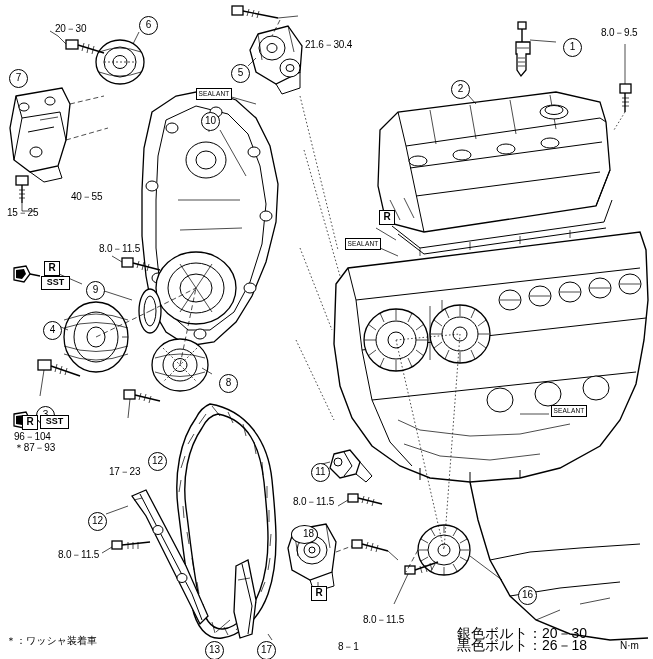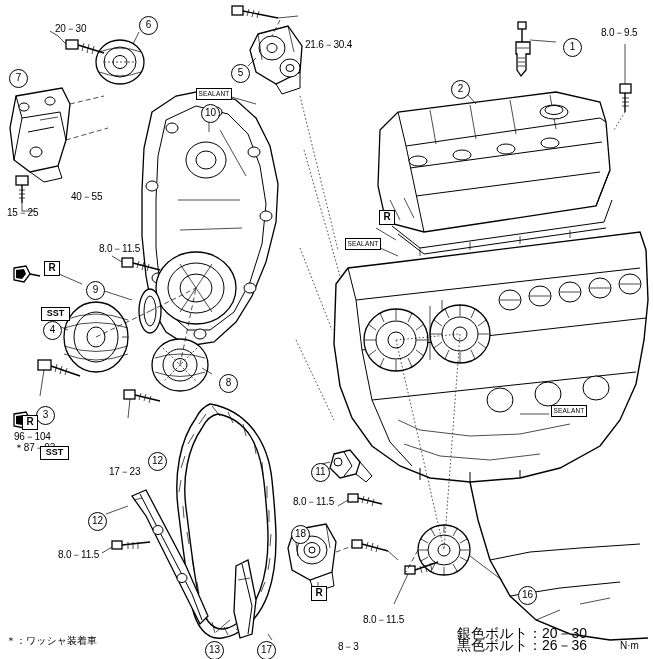--- a/index.html
+++ b/index.html
@@ -74,21 +74,20 @@
     line-height: 12px;
     font-weight: bold;
     font-size: 10px;
   }
   .tag-sst {
     width: 27px;
     height: 12px;
     line-height: 11px;
     font-weight: bold;
     font-size: 9px;
-    margin-top: 31px;
   }
   .nm {
     position: absolute;
     font-size: 10px;
     font-weight: normal;
   }
   .note {
     position: absolute;
     font-size: 10px;
     text-align: center;
@@ -531,55 +530,55 @@
 
   <div class="callout" style="left:563px; top:38px;">1</div>
   <div class="callout" style="left:451px; top:80px;">2</div>
   <div class="callout" style="left:36px; top:406px;">3</div>
   <div class="callout" style="left:43px; top:321px;">4</div>
   <div class="callout" style="left:231px; top:64px;">5</div>
   <div class="callout" style="left:139px; top:16px;">6</div>
   <div class="callout" style="left:9px; top:69px;">7</div>
   <div class="callout" style="left:219px; top:374px;">8</div>
   <div class="callout" style="left:86px; top:281px;">9</div>
-  <div class="callout" style="left:201px; top:104px;">10</div>
+  <div class="callout" style="left:201px; top:112px;">10</div>
   <div class="callout" style="left:311px; top:463px;">11</div>
   <div class="callout" style="left:88px; top:512px;">12</div>
   <div class="callout" style="left:205px; top:641px;">13</div>
   <div class="callout" style="left:148px; top:452px;">12</div>
   <div class="callout" style="left:518px; top:586px;">16</div>
   <div class="callout" style="left:257px; top:641px;">17</div>
-  <div class="callout" style="left:291px; top:525px;">18</div>
+  <div class="callout" style="left:291px; top:525px;padding-left:8px;">18</div>
 
   <div class="lbl torque" style="left:55px; top:24px;">20－30</div>
   <div class="lbl torque" style="left:305px; top:0;margin-top:40px;">21.6－30.4</div>
   <div class="lbl torque" style="left:601px; top:28px;">8.0－9.5</div>
   <div class="lbl torque" style="left:7px; top:208px;">15－25</div>
   <div class="lbl torque" style="left:71px; top:192px;">40－55</div>
   <div class="lbl torque" style="left:99px; top:244px;">8.0－11.5</div>
   <div class="lbl torque" style="left:109px; top:419px;margin-top:48px;">17－23</div>
   <div class="lbl torque" style="left:58px; top:550px;">8.0－11.5</div>
   <div class="lbl torque" style="left:293px; top:497px;">8.0－11.5</div>
   <div class="lbl torque" style="left:363px; top:615px;">8.0－11.5</div>
-  <div class="lbl torque" style="left:338px; top:642px;">8－3</div>
+  <div class="lbl torque" style="left:338px; top:642px;">8－1</div>
   <div class="lbl torque" style="left:14px; top:432px;">96－104</div>
   <div class="lbl torque" style="left:14px; top:443px;">＊87－93</div>
 
   <div class="tagbox tag-sealant" style="left:196px; top:88px; width:34px;">SEALANT</div>
   <div class="tagbox tag-sealant" style="left:345px; top:238px; width:34px;">SEALANT</div>
   <div class="tagbox tag-sealant" style="left:551px; top:405px; width:34px;">SEALANT</div>
 
   <div class="tagbox tag-r" style="left:379px; top:210px;">R</div>
   <div class="tagbox tag-r" style="left:44px; top:261px;">R</div>
   <div class="tagbox tag-r" style="left:22px; top:415px;">R</div>
   <div class="tagbox tag-r" style="left:311px; top:586px;">R</div>
 
   <div class="tagbox tag-sst" style="left:41px; top:276px;">SST</div>
   <div class="tagbox tag-sst" style="left:40px; top:415px;">SST</div>
 
   <div class="note" style="left:6px; top:634px;">＊：ワッシャ装着車</div>
 
   <div class="multiline" style="left:457px; top:628px;">銀色ボルト：20－30</div>
-  <div class="multiline" style="left:457px; top:640px;">黒色ボルト：26－36</div>
+  <div class="multiline" style="left:457px; top:640px;">黒色ボルト：26－18</div>
 
   <div class="nm" style="left:620px; top:640px;">N·m</div>
 
 </div>
 
 </body></html>

